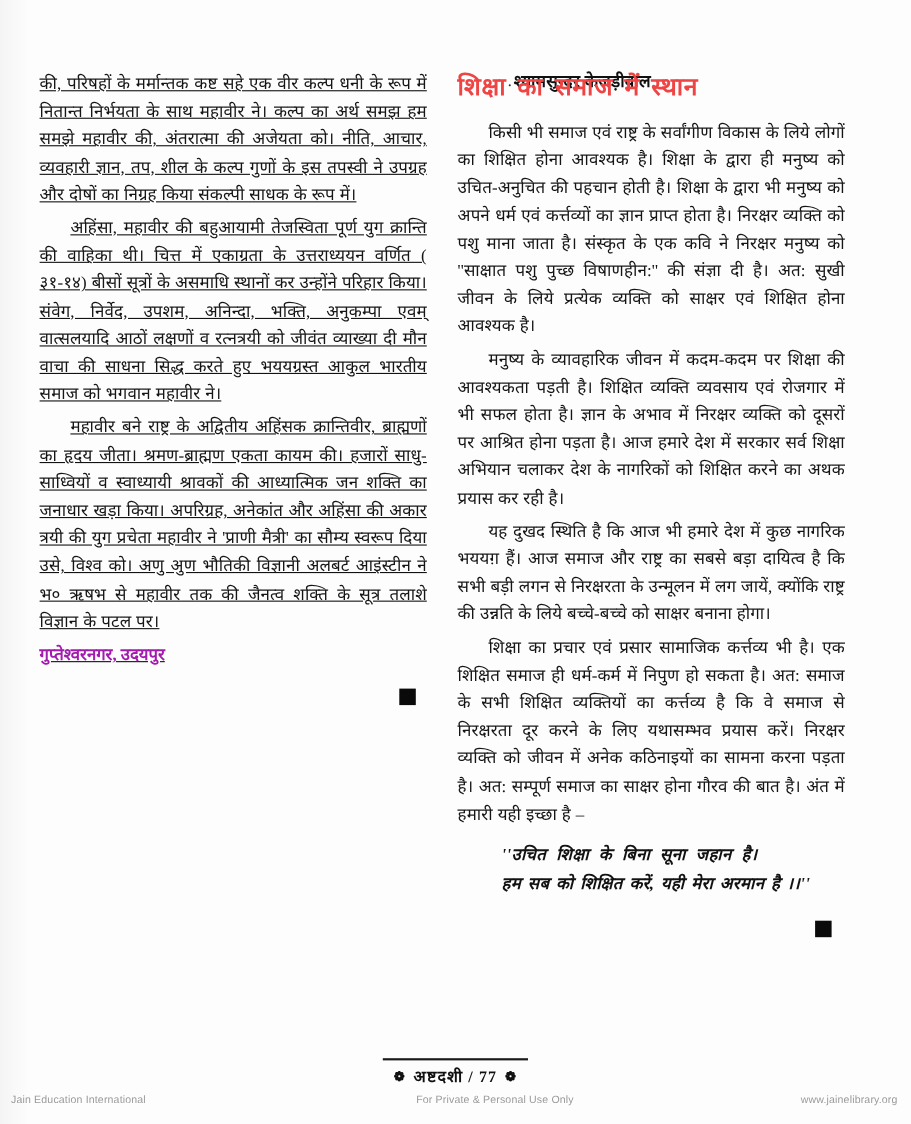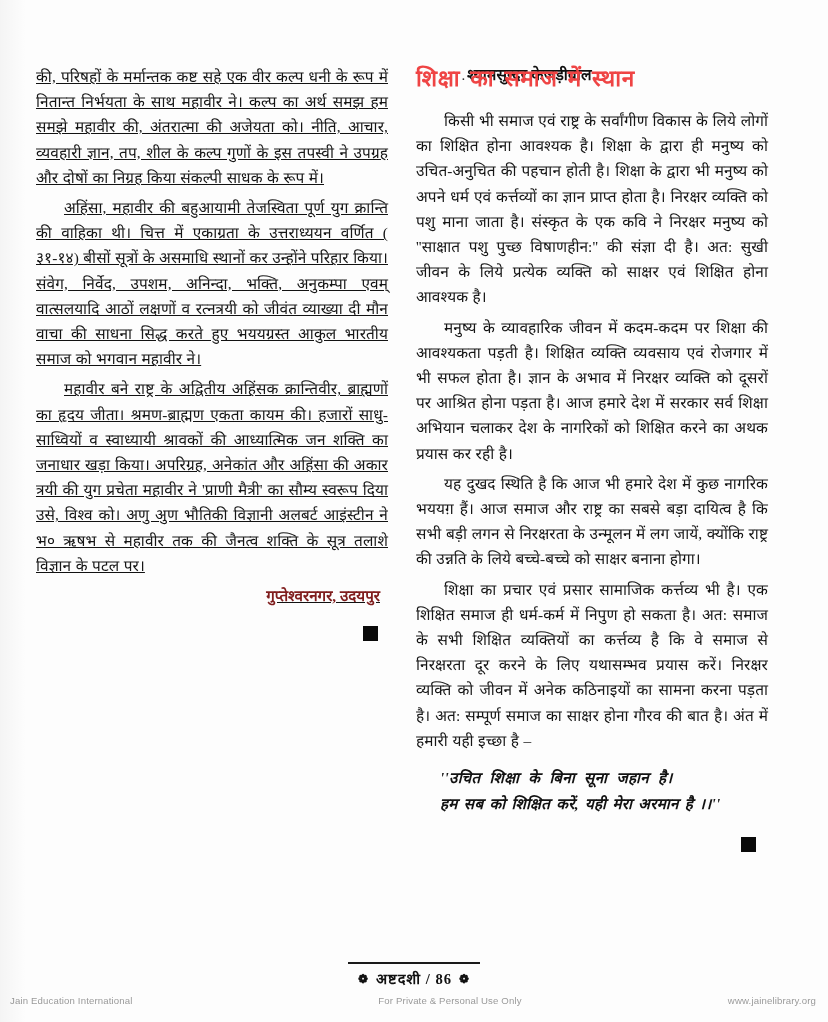--- a/index.html
+++ b/index.html
@@ -89,24 +89,24 @@
     letter-spacing: 0.6px;
     color: #ef4444;
     word-spacing: 4px;
   }
 
   
   .signature {
     margin: 6px 0 0 0;
     font-size: 15.2px;
     line-height: 24px;
-    text-align: right;
+    text-align: left;
     padding-right: 8px;
     font-weight: 600;
-    color: #7f1d1d;
+    color: #a21caf;
   }
 
   
   .end-mark {
     display: block;
     width: 15px;
     height: 15px;
     background: #0a0a0a;
   }
   .end-mark-left {
@@ -121,21 +121,21 @@
     margin: 12px 0 0 0;
     font-size: 15.2px;
     line-height: 26px;
     font-style: italic;
     font-weight: 600;
     color: #121212;
     padding-left: 24px;
     word-spacing: 5px;
     letter-spacing: 0.3px;
   }
-  .verse .vline { display: block; white-space: nowrap; }
+  .verse .vline { display: block; white-space: nowrap; margin-left: 16px; }
   .verse .vline.l2 { word-spacing: 2px; }
 
   
   .folio {
     position: absolute;
     left: 0;
     right: 0;
     top: 962px;
     text-align: center;
   }
@@ -209,21 +209,21 @@
       </div>
 
       <span class="end-mark end-mark-right"></span>
     </div>
 
   </div>
 
   <div class="folio">
     <div class="folio-rule"></div>
     <div class="folio-text">
-      <span class="fl">❁</span><span>अष्टदशी / 86</span><span class="fl">❁</span>
+      <span class="fl">❁</span><span>अष्टदशी / 77</span><span class="fl">❁</span>
     </div>
   </div>
 
   <div class="scanbar">
     <span class="sb-left">Jain Education International</span>
     <span class="sb-center">For Private &amp; Personal Use Only</span>
     <span class="sb-right">www.jainelibrary.org</span>
   </div>
 
 </div>

